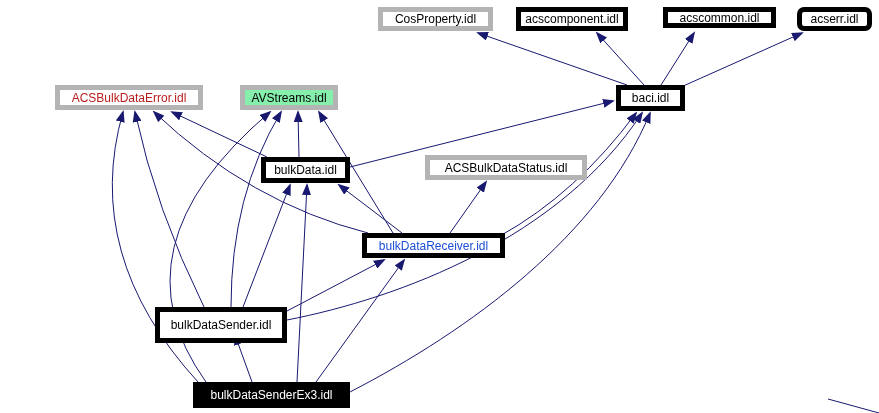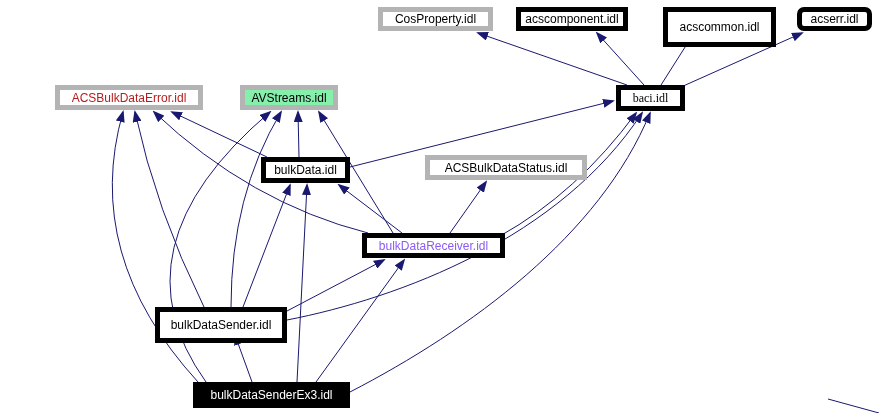--- a/index.html
+++ b/index.html
@@ -74,24 +74,24 @@
         <path class="edge" d="M297,382 L307,185" stroke="#191970" marker-end="url(#arrowhead)"></path>
         <path class="edge" d="M316,382 L404,260" stroke="#191970" marker-end="url(#arrowhead)"></path>
         <path class="edge" d="M252,382 L235,335" stroke="#191970" marker-end="url(#arrowhead)"></path>
         <path class="edge" d="M350,392 C470,330 600,235 650,113" stroke="#191970" marker-end="url(#arrowhead)"></path>
         <path class="edge" d="M828,399 L879,413" stroke="#191970"></path>
       </g>
   </svg>
   <div id="nodes-layer">
       <div class="node" style="left: 378px; top: 7px; width: 115px; height: 24px; border-color: rgb(180, 180, 180); background: rgb(255, 255, 255); color: rgb(0, 0, 0);">CosProperty.idl</div>
       <div class="node" style="left: 516px; top: 7px; width: 112px; height: 24px; border-color: rgb(0, 0, 0); background: rgb(255, 255, 255); color: rgb(0, 0, 0); cursor: pointer;">acscomponent.idl</div>
-      <div class="node" style="left: 663px; top: 7px; width: 113px; height: 40px; border-color: rgb(0, 0, 0); background: rgb(255, 255, 255); color: rgb(0, 0, 0); cursor: pointer;">acscommon.idl</div>
+      <div class="node" style="left: 663px; top: 7px; width: 113px; height: 21px; border-color: rgb(0, 0, 0); background: rgb(255, 255, 255); color: rgb(0, 0, 0); cursor: pointer;">acscommon.idl</div>
       <div class="node" style="left: 797px; top: 7px; width: 75px; height: 24px; border-color: rgb(0, 0, 0); background: rgb(255, 255, 255); color: rgb(0, 0, 0); cursor: pointer; border-radius: 7px;">acserr.idl</div>
       <div class="node" style="left: 55px; top: 85px; width: 148px; height: 25px; border-color: rgb(180, 180, 180); background: rgb(255, 255, 255); color: #b91c1c;">ACSBulkDataError.idl</div>
       <div class="node" style="left: 240px; top: 85px; width: 98px; height: 25px; border-color: rgb(180, 180, 180); background: #86efac; color: rgb(0, 0, 0);">AVStreams.idl</div>
-      <div class="node" style="left: 616px; top: 85px; width: 69px; height: 26px; border-color: rgb(0, 0, 0); background: rgb(255, 255, 255); color: rgb(0, 0, 0); cursor: pointer; font-family: Liberation Serif, serif;">baci.idl</div>
+      <div class="node" style="left: 616px; top: 85px; width: 69px; height: 26px; border-color: rgb(0, 0, 0); background: rgb(255, 255, 255); color: rgb(0, 0, 0); cursor: pointer;">baci.idl</div>
       <div class="node" style="left: 261px; top: 157px; width: 89px; height: 26px; border-color: rgb(0, 0, 0); background: rgb(255, 255, 255); color: rgb(0, 0, 0); cursor: pointer;">bulkData.idl</div>
       <div class="node" style="left: 425px; top: 155px; width: 162px; height: 25px; border-color: rgb(180, 180, 180); background: rgb(255, 255, 255); color: rgb(0, 0, 0);">ACSBulkDataStatus.idl</div>
-      <div class="node" style="left: 362px; top: 233px; width: 143px; height: 25px; border-color: rgb(0, 0, 0); background: rgb(255, 255, 255); color: #8b5cf6; cursor: pointer;">bulkDataReceiver.idl</div>
+      <div class="node" style="left: 362px; top: 233px; width: 143px; height: 25px; border-color: rgb(0, 0, 0); background: rgb(255, 255, 255); color: #1d4ed8; cursor: pointer;">bulkDataReceiver.idl</div>
       <div class="node" style="left: 155px; top: 307px; width: 132px; height: 36px; border-color: rgb(0, 0, 0); background: rgb(255, 255, 255); color: rgb(0, 0, 0); cursor: pointer;">bulkDataSender.idl</div>
       <div class="node" style="left: 193px; top: 382px; width: 157px; height: 26px; border-color: rgb(0, 0, 0); background: rgb(0, 0, 0); color: rgb(255, 255, 255);">bulkDataSenderEx3.idl</div>
     </div>
 </div>
 
 </body></html>

